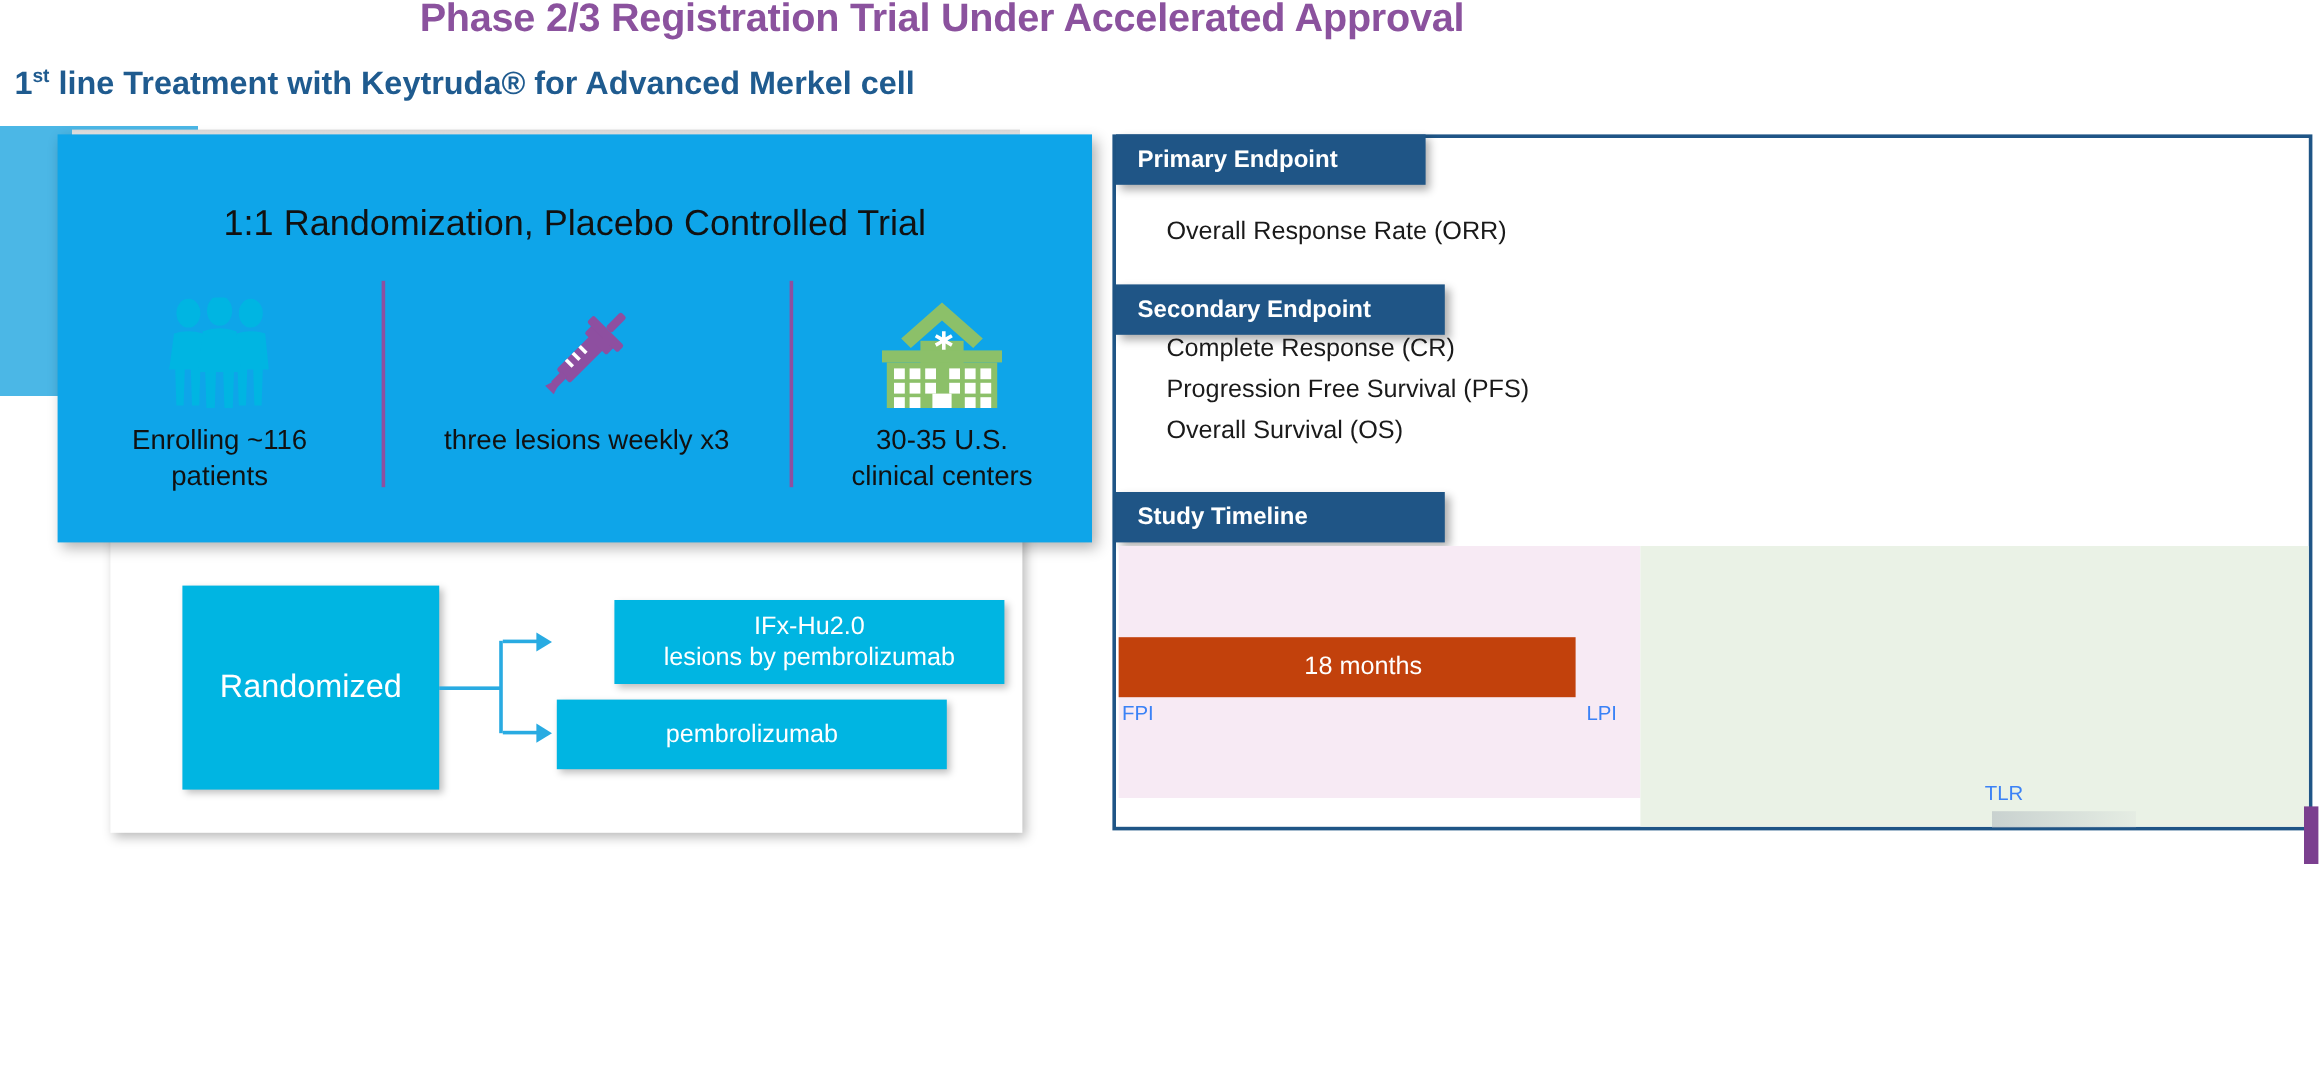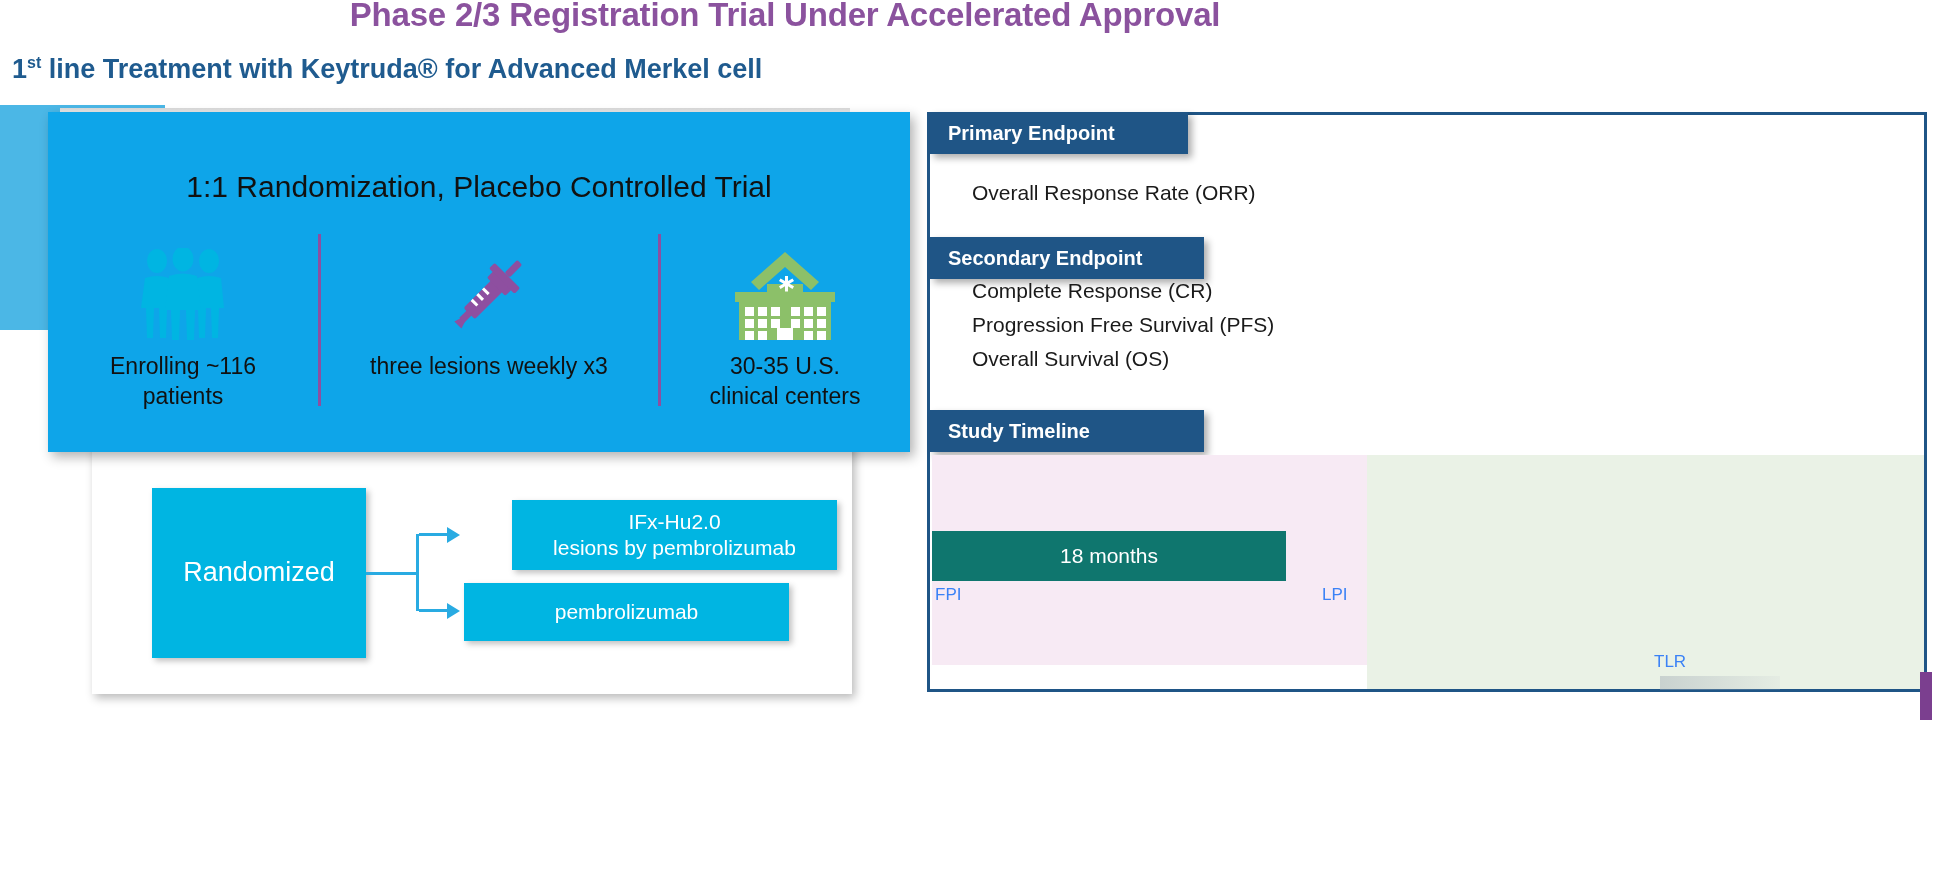--- a/index.html
+++ b/index.html
@@ -113,22 +113,22 @@
 
   .endpoint-list{color:#1a1a1a;font-size:21px;line-height:1.62;}
   #list-primary{left:972px;top:176px;}
   #list-secondary{left:972px;top:274px;}
 
   
   #timeline{left:932px;top:455px;width:992px;height:234px;overflow:hidden;}
   #tl-pink{position:absolute;left:0;top:0;width:435px;height:210px;background:#F7EAF4;}
   #tl-green{position:absolute;left:435px;top:0;width:557px;height:234px;background:#EAF2E6;}
   #bar-18{
-    position:absolute;left:0;top:76px;width:354px;height:50px;background:#0f766e;
-    color:#ffffff;font-size:21px;display:flex;align-items:center;justify-content:center;
+    position:absolute;left:0;top:76px;width:354px;height:50px;background:#c2410c;
+    color:#ffffff;font-size:21px;display:flex;align-items:center;justify-content:center;padding-left:27px;
   }
   #bar-6{
     position:absolute;left:435px;top:143px;width:330px;height:50px;background:#8CC069;
     color:#ffffff;font-size:21px;display:flex;align-items:center;justify-content:center;
   }
   .tl-label{position:absolute;color:#3b82f6;font-size:17px;}
   #lbl-fpi{left:3px;top:130px;}
   #lbl-lpi{left:390px;top:130px;}
   #lbl-tlr{left:722px;top:197px;}
 

